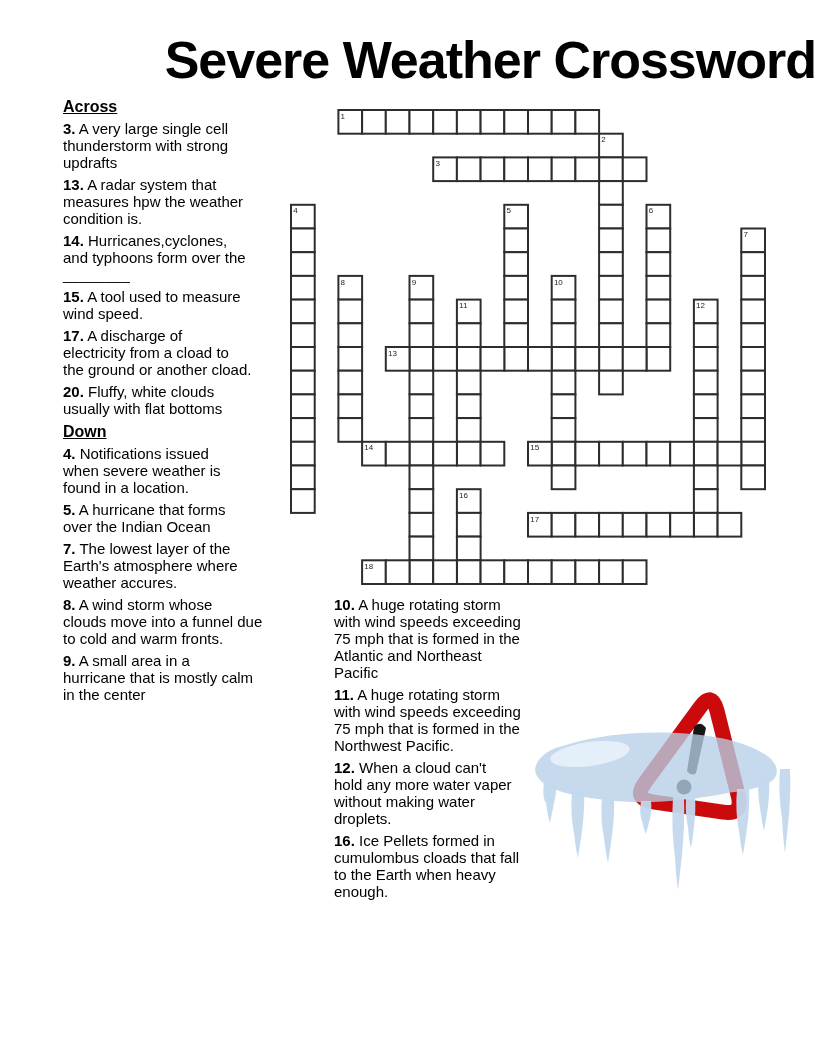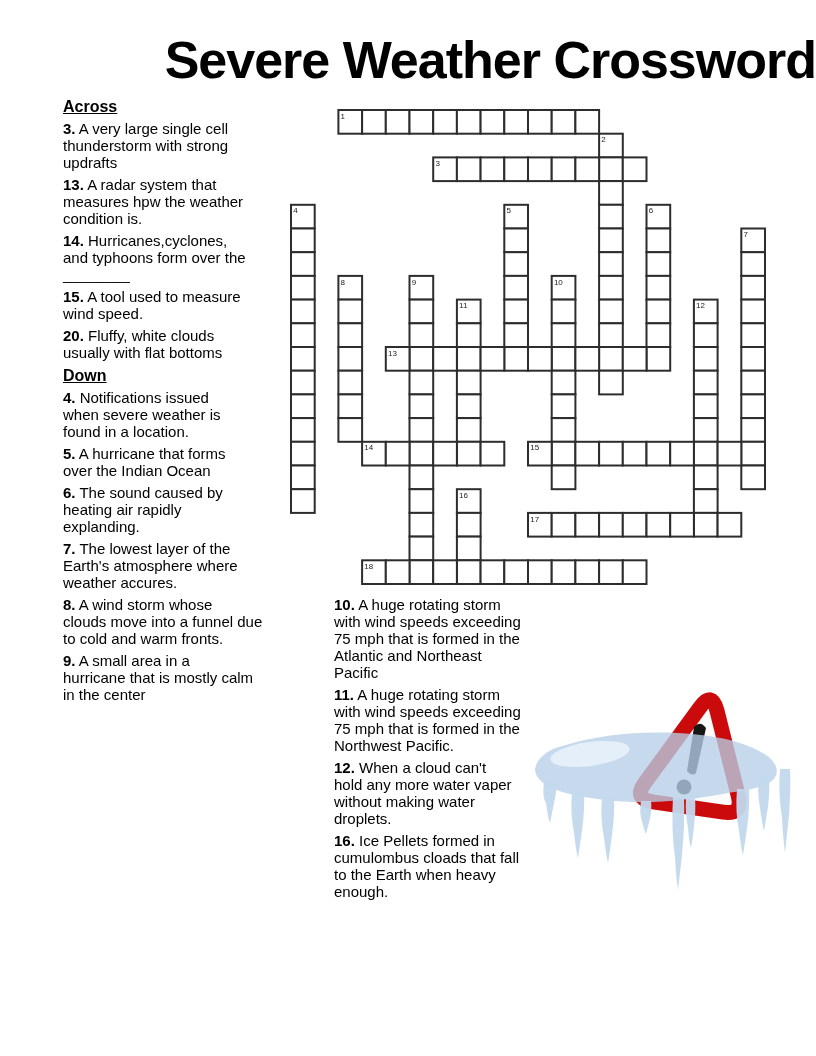--- a/index.html
+++ b/index.html
@@ -38,33 +38,33 @@
 thunderstorm with strong
 updrafts</p>
       <p class="clue"><b>13.</b> A radar system that
 measures hpw the weather
 condition is.</p>
       <p class="clue"><b>14.</b> Hurricanes,cyclones,
 and typhoons form over the
 ________</p>
       <p class="clue"><b>15.</b> A tool used to measure
 wind speed.</p>
+      <p class="clue"><b>17.</b> A discharge of
+electricity from a cload to
+the ground or another cload.</p>
       <p class="clue"><b>20.</b> Fluffy, white clouds
 usually with flat bottoms</p>
     </div>
   <h2 class="clue-head down">Down</h2>
   <div id="down-list-left">
       <p class="clue"><b>4.</b> Notifications issued
 when severe weather is
 found in a location.</p>
       <p class="clue"><b>5.</b> A hurricane that forms
 over the Indian Ocean</p>
-      <p class="clue"><b>6.</b> The sound caused by
-heating air rapidly
-explanding.</p>
       <p class="clue"><b>7.</b> The lowest layer of the
 Earth's atmosphere where
 weather accures.</p>
       <p class="clue"><b>8.</b> A wind storm whose
 clouds move into a funnel due
 to cold and warm fronts.</p>
       <p class="clue"><b>9.</b> A small area in a
 hurricane that is mostly calm
 in the center</p>
     </div>

